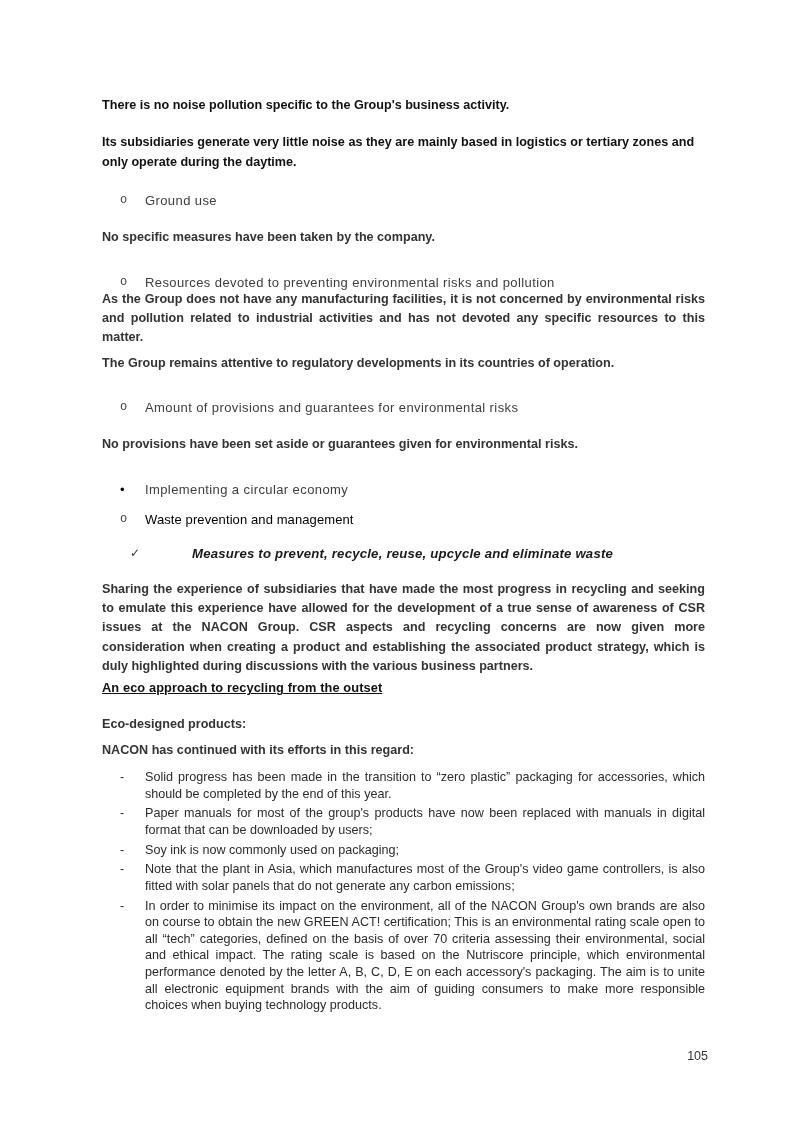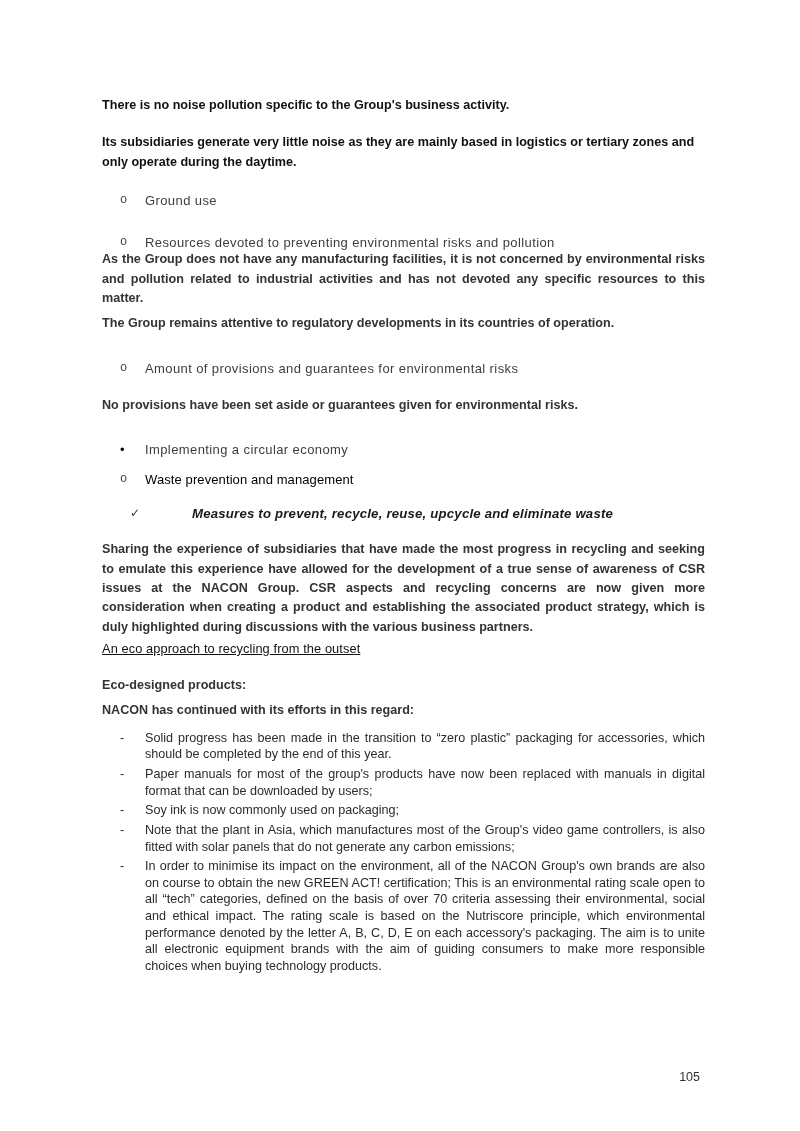--- a/index.html
+++ b/index.html
@@ -55,21 +55,21 @@
     display: flex;
     margin-left: 28px;
     font-size: 13.2px;
     color: #1a1a1a;
   }
   .check-item .marker { width: 26px; flex: 0 0 26px; font-size: 12px; color: #333; }
   .check-item .label { font-weight: bold; font-style: italic; letter-spacing: 0.2px; margin-left: 36px; }
 
   .eco-heading {
     font-size: 12.8px;
-    font-weight: normal;
+    font-weight: bold;
     color: #111111;
     text-decoration: underline;
     letter-spacing: 0.1px;
   }
 
   
   .dash-list { margin-top: 9px; }
   .dash-item {
     display: flex;
     margin-left: 18px;
@@ -77,40 +77,40 @@
     line-height: 1.32;
     color: #2b2b2b;
     margin-top: 3px;
   }
   .dash-item .marker { width: 25px; flex: 0 0 25px; }
   .dash-item .text { flex: 1; text-align: justify; }
 
   .page-number {
     position: absolute;
     top: 1049px;
-    right: 100px;
+    right: 92px;
     font-size: 12.5px;
     color: #333333;
-    margin-top: 21px;
   }
 </style>
 </head>
 <body>
 
 <div class="page">
 
   <p class="para dark">There is no noise pollution specific to the Group's business activity.</p>
 
   <p class="para dark" style="margin-top:18px; max-width:600px;">Its subsidiaries generate very little noise as they are mainly based in logistics or tertiary zones and only operate during the daytime.</p>
 
   <div class="o-item" style="margin-top:21px">
     <span class="marker">o</span>
     <span class="label">Ground use</span>
   </div>
 
+  <p class="para" style="margin-top:20px">No specific measures have been taken by the company.</p>
 
   <div class="o-item" style="margin-top:27px">
     <span class="marker">o</span>
     <span class="label">Resources devoted to preventing environmental risks and pollution</span>
   </div>
 
   <p class="para jst" style="">As the Group does not have any manufacturing facilities, it is not concerned by environmental risks and pollution related to industrial activities and has not devoted any specific resources to this matter.</p>
 
   <p class="para" style="margin-top:6px">The Group remains attentive to regulatory developments in its countries of operation.</p>
 

